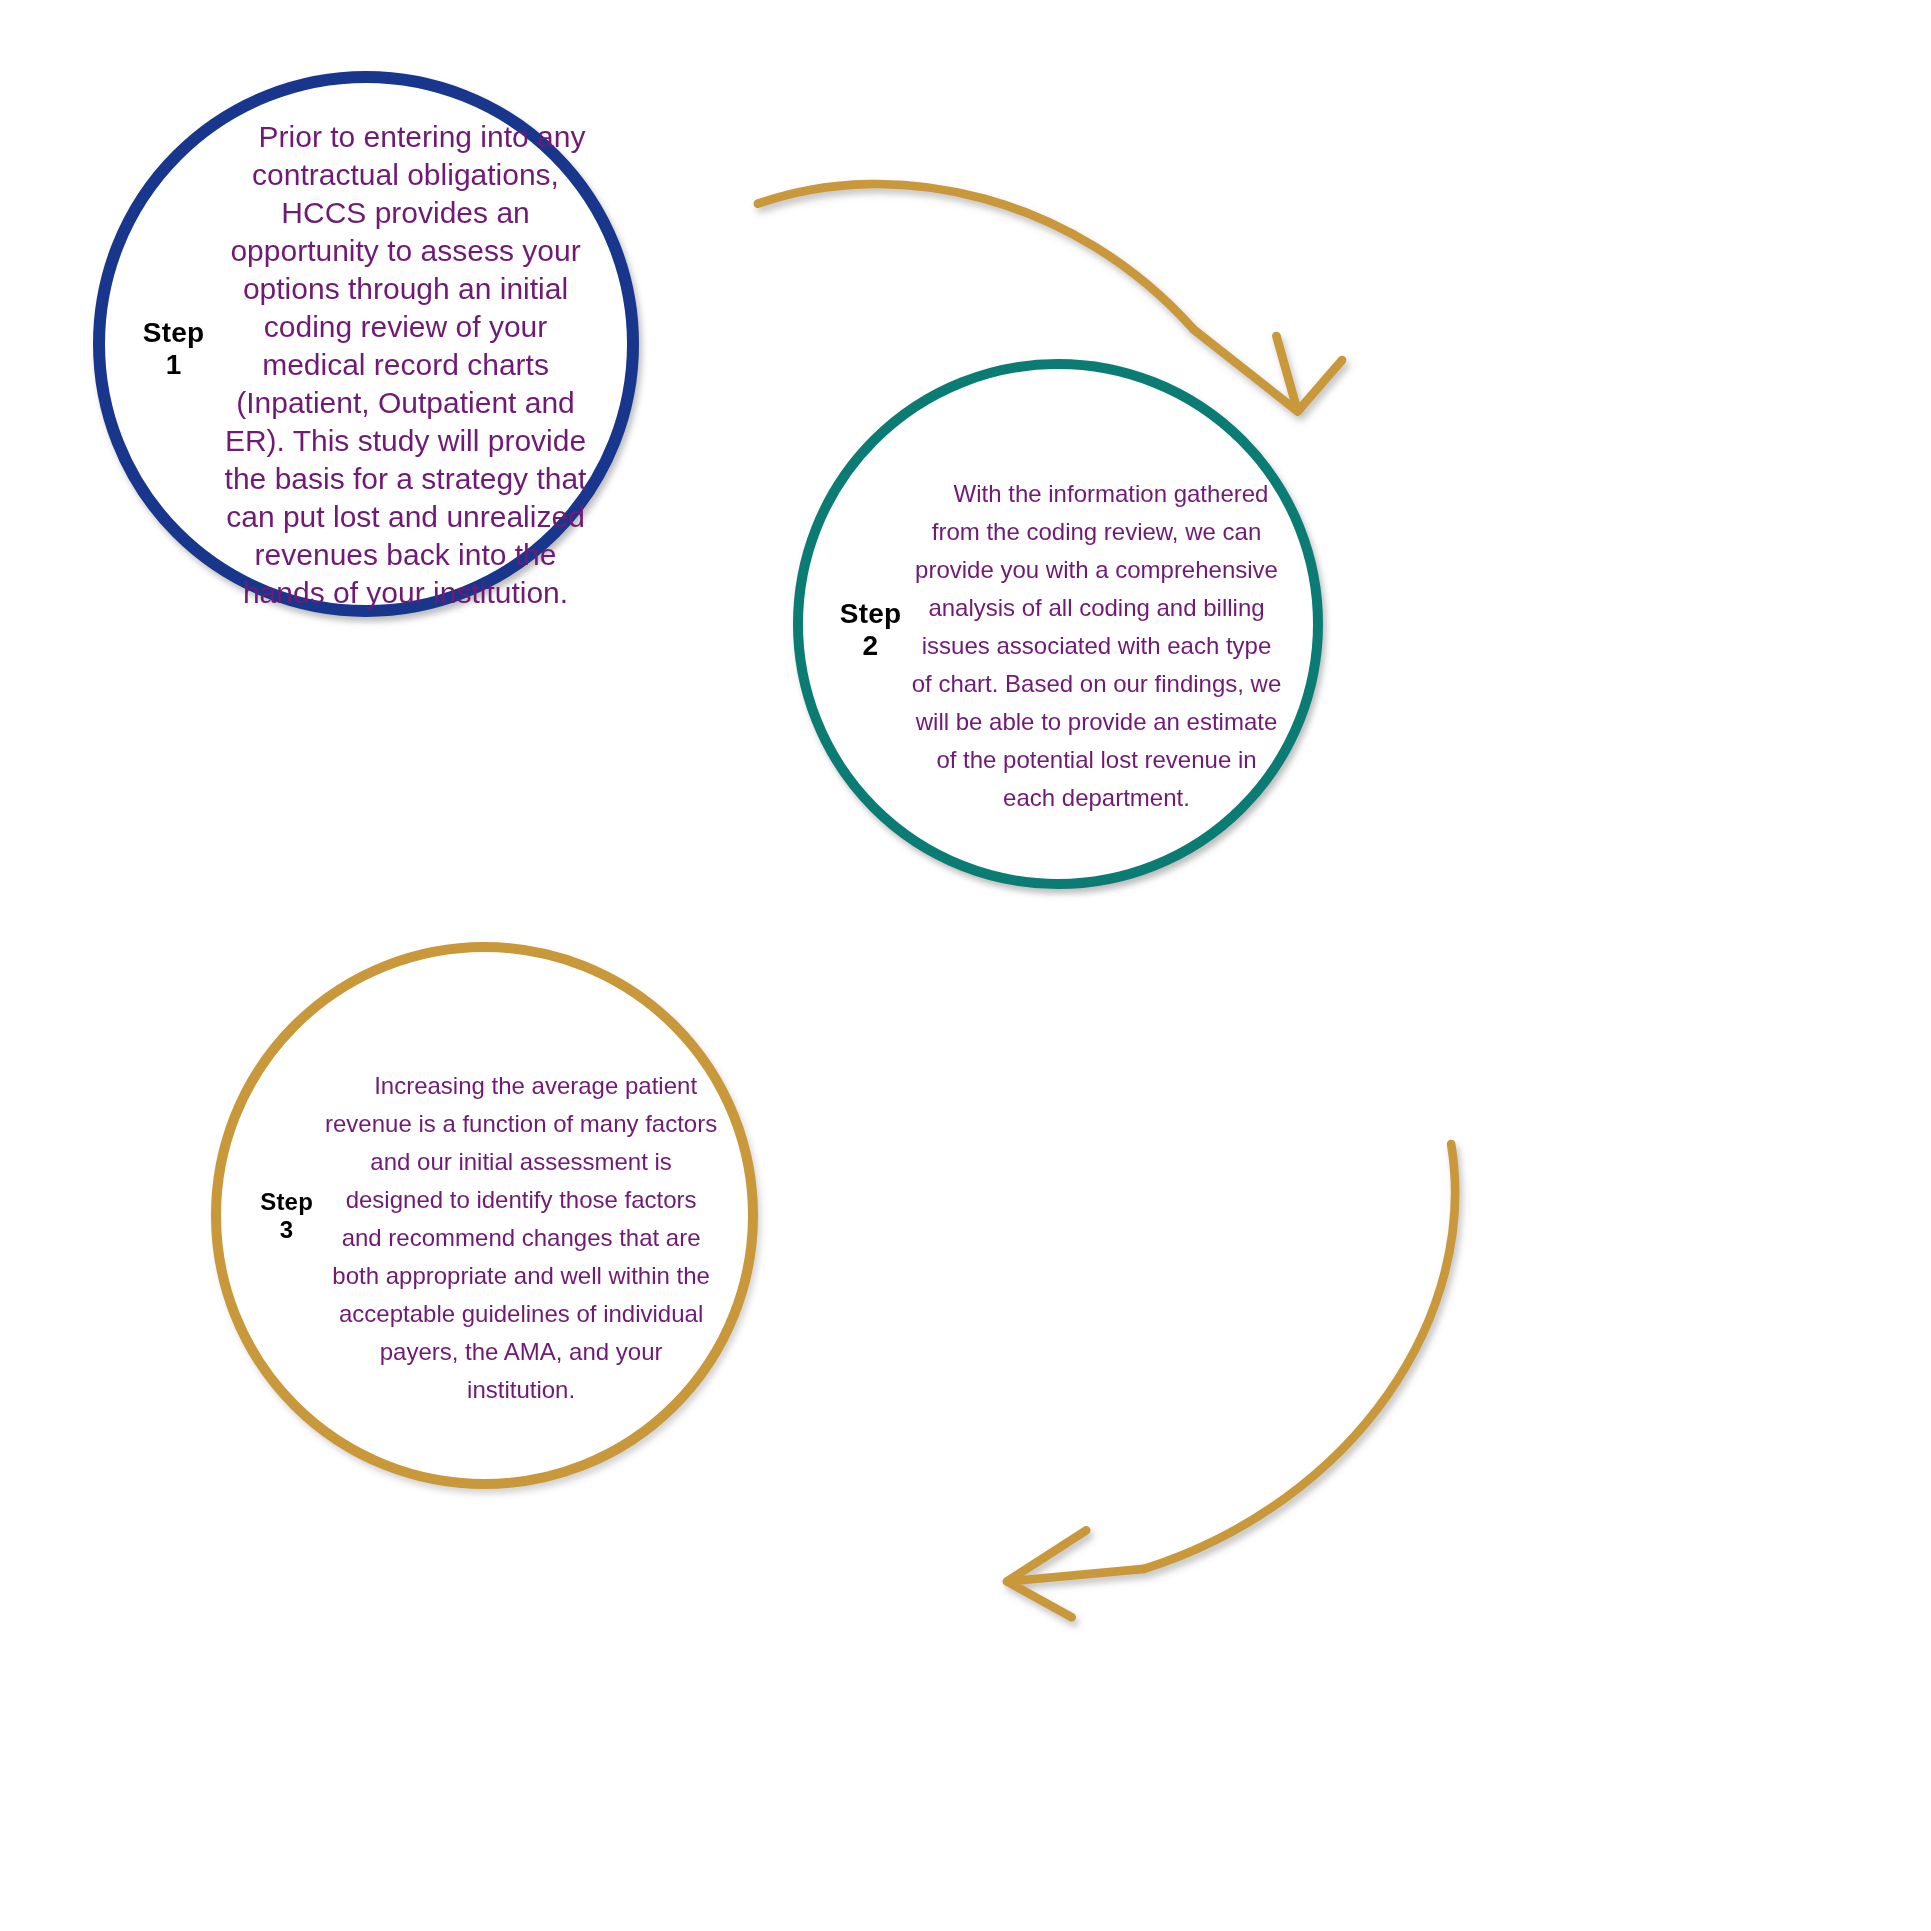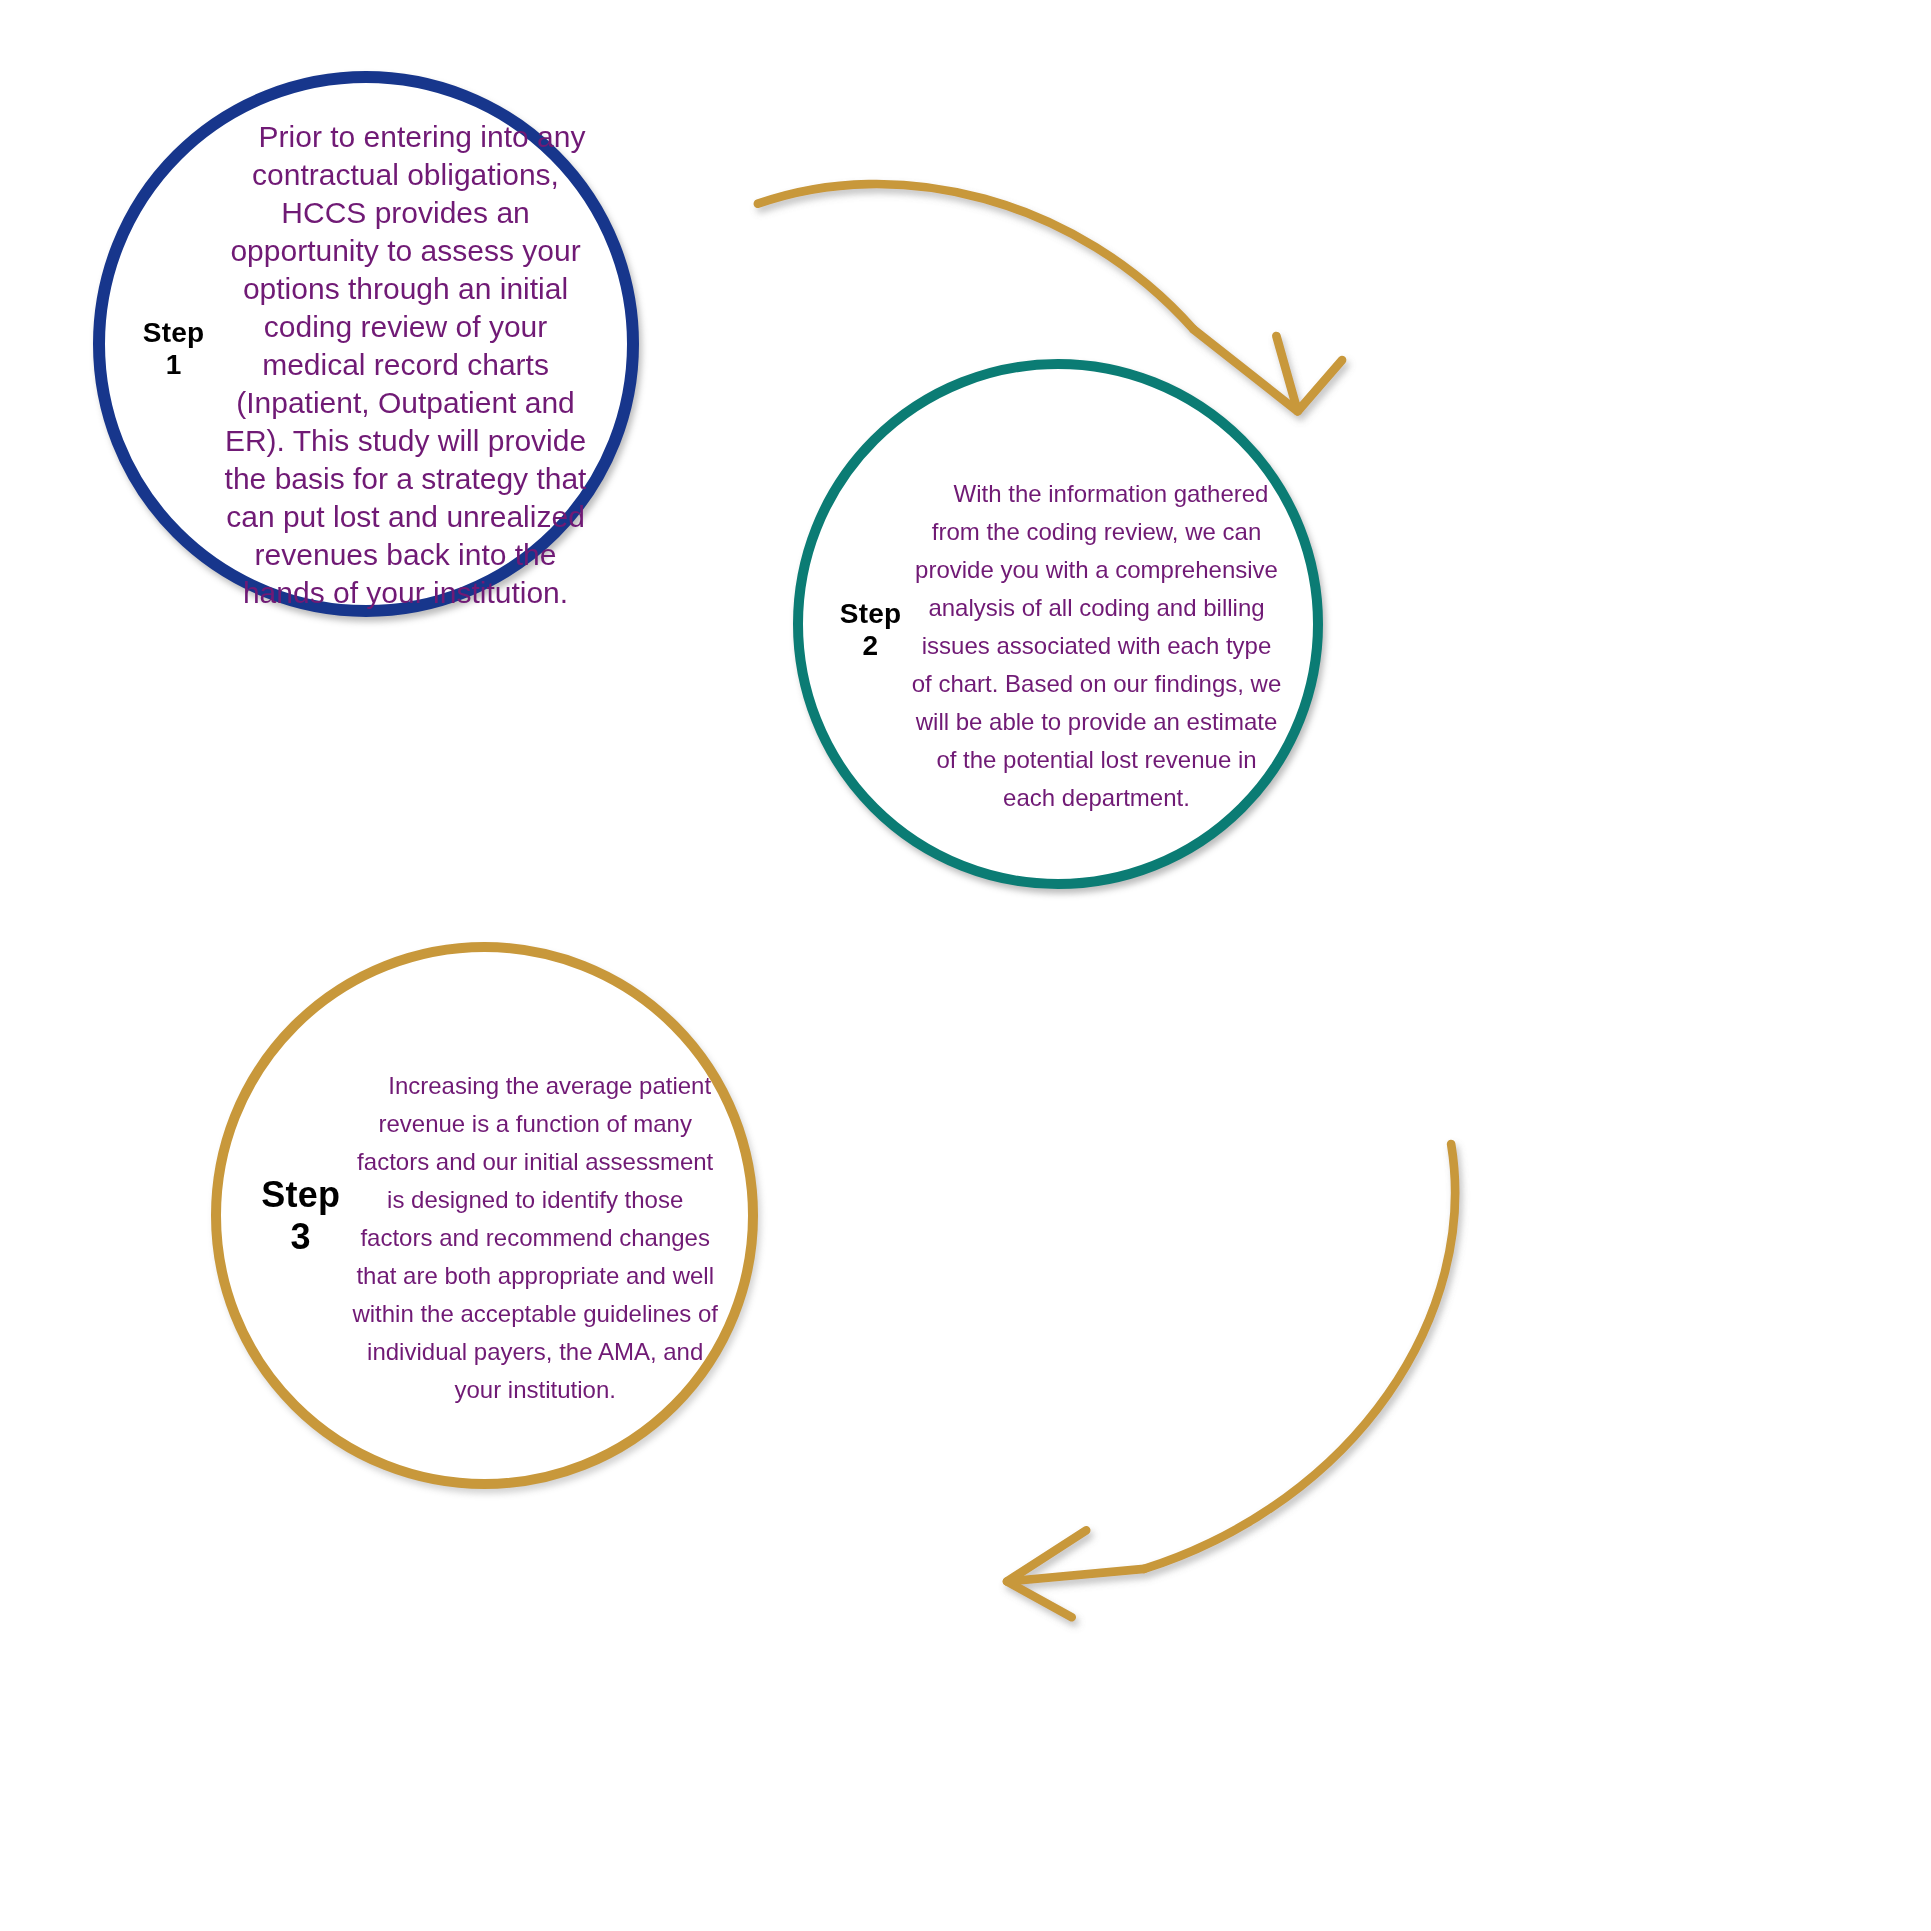--- a/index.html
+++ b/index.html
@@ -95,21 +95,21 @@
   
   #circle-step-3 {
     left: 211px;
     top: 942px;
     width: 547px;
     height: 547px;
     border: 10.6px solid #C8983B;
     box-shadow: 2.9px 4.8px 6.8px rgba(120,120,120,0.32);
   }
   #circle-step-3 .circle-inner { padding: 44px 29px 0 29px; }
-  #circle-step-3 .step-title { font-size: 36px; margin-bottom: 44px; }
+  #circle-step-3 .step-title { font-size: 24px; margin-bottom: 44px; }
   #circle-step-3 .step-body {
     font-size: 24px;
     line-height: 38px;
     width: 396px;
     text-indent: 29px;
   }
 </style>
 </head>
 <body>
 

